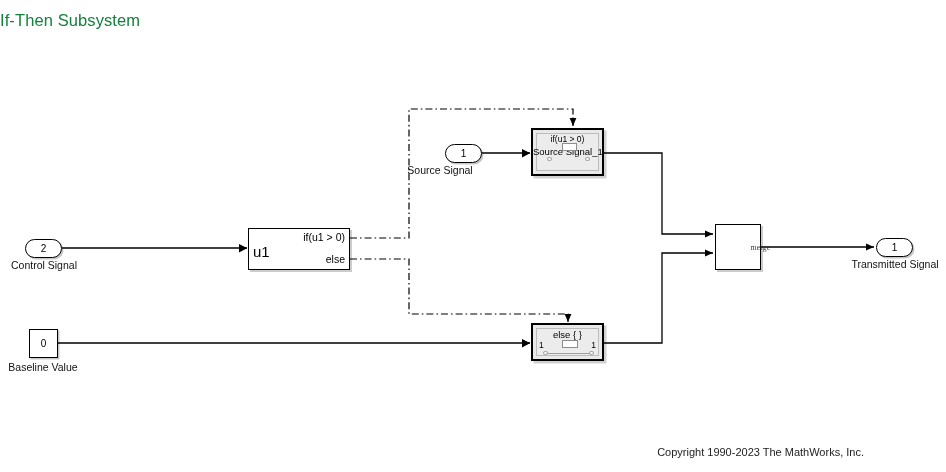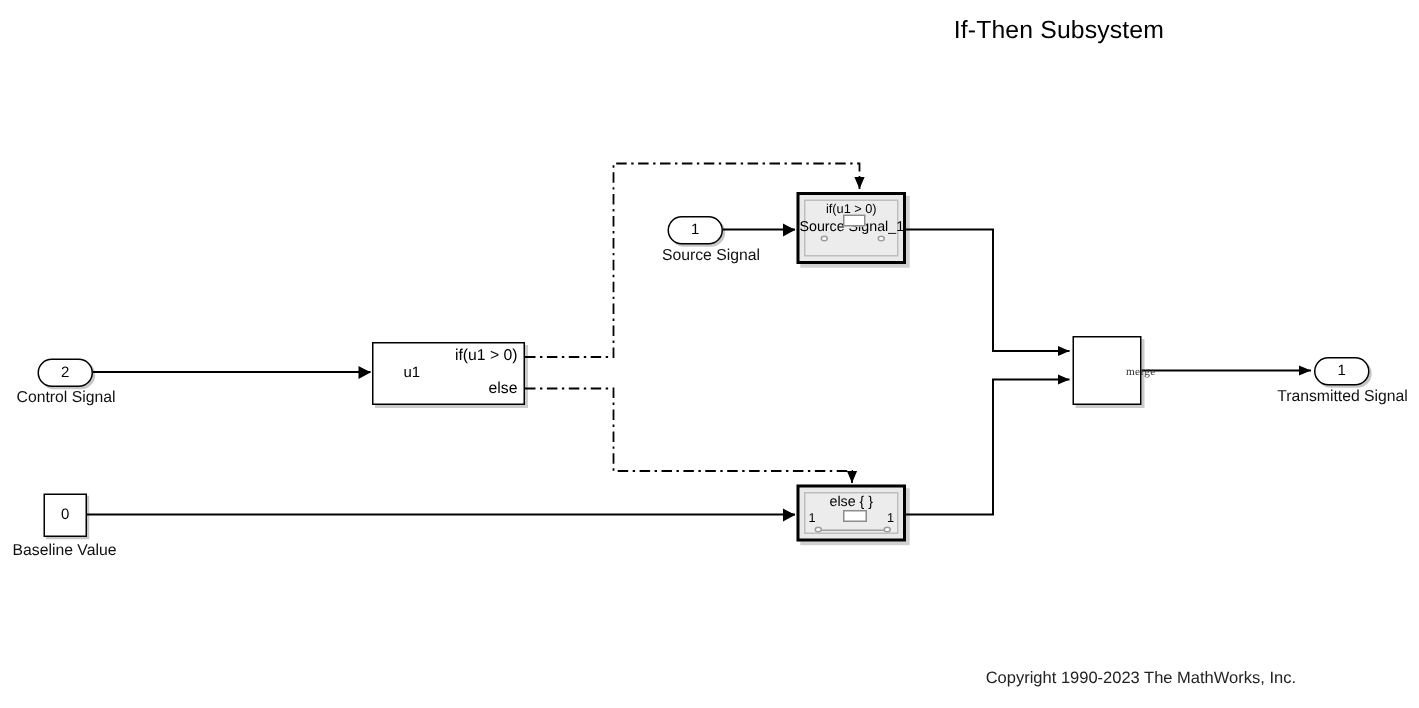--- a/index.html
+++ b/index.html
@@ -26,23 +26,23 @@
     width: 946px;
     height: 472px;
   }
 
   
   #diagram-title {
     position: absolute;
     left: 0;
     top: 11px;
     width: 776px;
-    text-align: right;
+    text-align: left;
     font-size: 16.5px;
-    color: #000000;
+    color: #15803d;
     letter-spacing: 0.1px;
   }
 
   
   #copyright-text {
     position: absolute;
     left: 0;
     top: 446px;
     width: 864px;
     text-align: right;
@@ -82,22 +82,22 @@
   
   .if-block {
     position: absolute;
     box-sizing: border-box;
     border: 1.4px solid #000;
     background: #ffffff;
     box-shadow: 2px 2px 0 rgba(0,0,0,0.20);
   }
   .if-block .in-label {
     position: absolute;
-    left: 20px;
-    font-size: 10px;
+    left: 4px;
+    font-size: 15px;
     color: #000;
   }
   .if-block .out-label {
     position: absolute;
     right: 4px;
     font-size: 10.5px;
     color: #000;
     text-align: right;
     white-space: nowrap;
   }
@@ -252,21 +252,21 @@
   <div class="sig-label" style="left:-16px; top:259px; width:120px;">Control Signal</div>
 
   <div class="const-block" style="left:29px; top:329px; width:29px; height:29px;">
     <span>0</span>
   </div>
   <div class="sig-label" style="left:-17px; top:361px; width:120px;">Baseline Value</div>
 
   <div class="port-block" style="left:445px; top:144px; width:37px; height:19px;">
     <span>1</span>
   </div>
-  <div class="sig-label" style="left:414px; top:164px; width:120px;">Source Signal</div>
+  <div class="sig-label" style="left:380px; top:164px; width:120px;">Source Signal</div>
 
   <div class="if-block" style="left:248px; top:228px; width:102px; height:42px;">
     <span class="in-label" style="top:14px;">u1</span>
     <span class="out-label" style="top:2px;">if(u1 &gt; 0)</span>
     <span class="out-label" style="top:24px;">else</span>
   </div>
 
   <svg class="port-arrow" style="left:238px; top:243px; width:11px; height:11px;" viewBox="0 0 11 11" xmlns="http://www.w3.org/2000/svg">
     <path d="M1,1 L9,5.3 L1,9.6 Z" fill="#000"></path>
   </svg>

